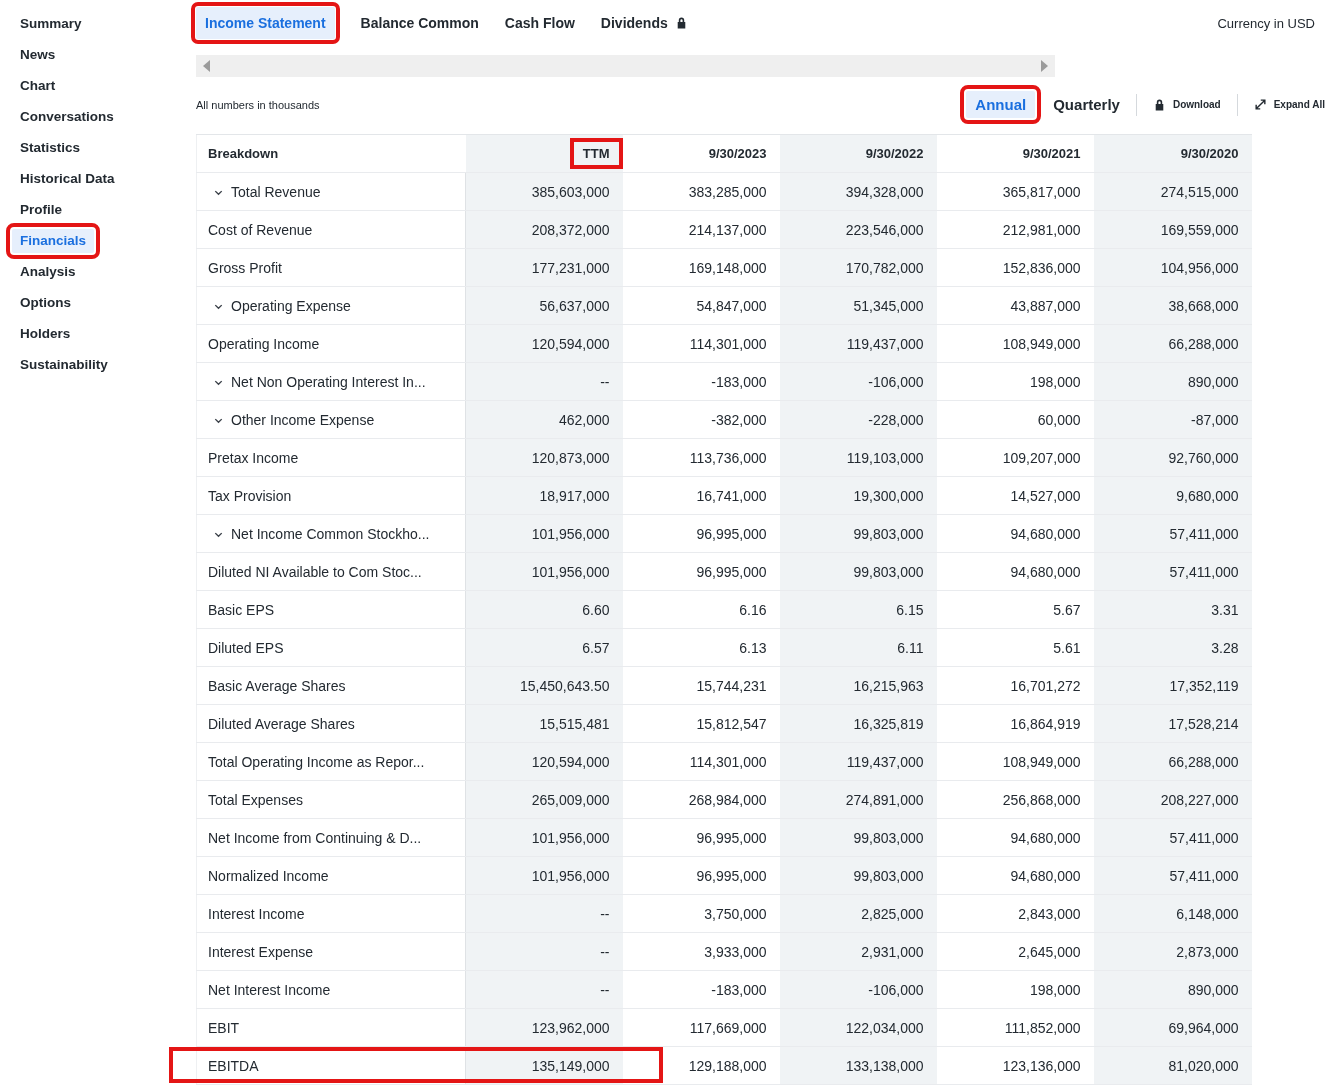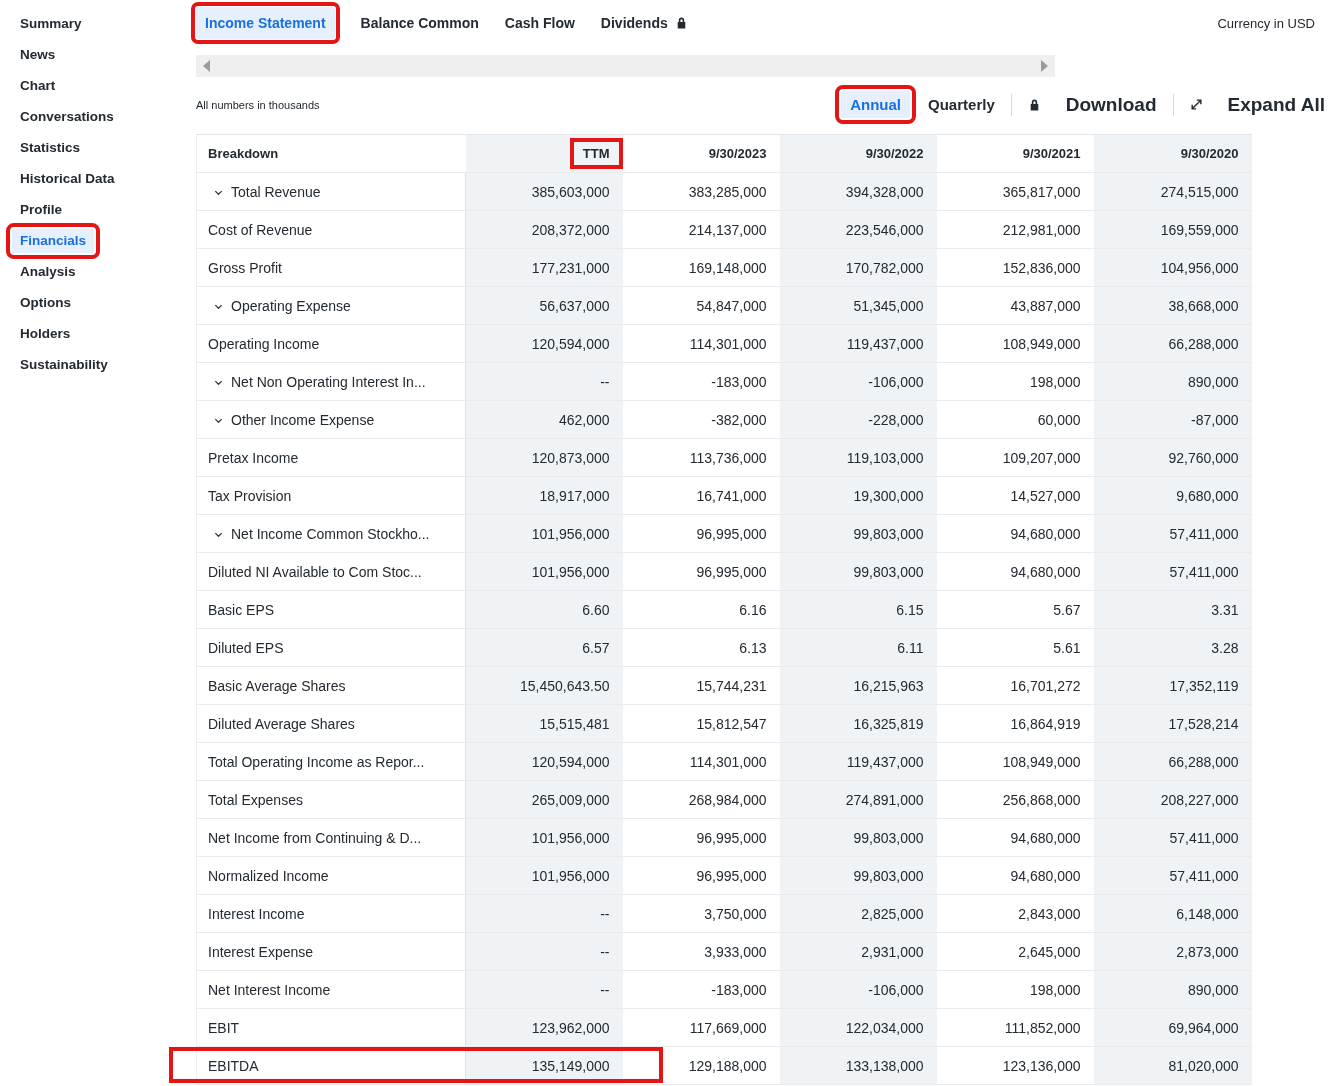--- a/index.html
+++ b/index.html
@@ -51,21 +51,21 @@
   .units{font-size:11px;}
   .ctr-right{margin-left:auto;display:flex;align-items:center;padding-right:10px;}
   .period{font-size:15px;font-weight:700;cursor:pointer;white-space:nowrap;}
   .period.selected{
     color:var(--blue);background:var(--chip-bg);
     padding:5px 9px;border-radius:2px;
     outline:4px solid var(--red);outline-offset:2px;
   }
   .period.plain{margin-left:18px;}
   .vdiv{width:1px;height:22px;background:#d5d9dd;margin:0 16px;}
-  .ctl-btn{display:flex;align-items:center;gap:25px;font-size:19px;font-weight:700;cursor:pointer;white-space:nowrap;}
+  .ctl-btn{display:flex;align-items:center;gap:7px;font-size:10px;font-weight:700;cursor:pointer;white-space:nowrap;}
   .icon{display:inline-flex;align-items:center;}
 
   
   .table-wrap{position:relative;margin-top:13px;width:1055px;}
   table{border-collapse:collapse;table-layout:fixed;width:1055px;
         border-top:1px solid #e3e6e9;border-left:1px solid #eef0f2;}
   col.c-label{width:269px;}
   col.c-val{width:157px;}
   col.c-val-last{width:158px;}
   th,td{height:38px;border-bottom:1px solid var(--border);font-size:14px;padding:0 13px 0 11px;overflow:hidden;white-space:nowrap;}

